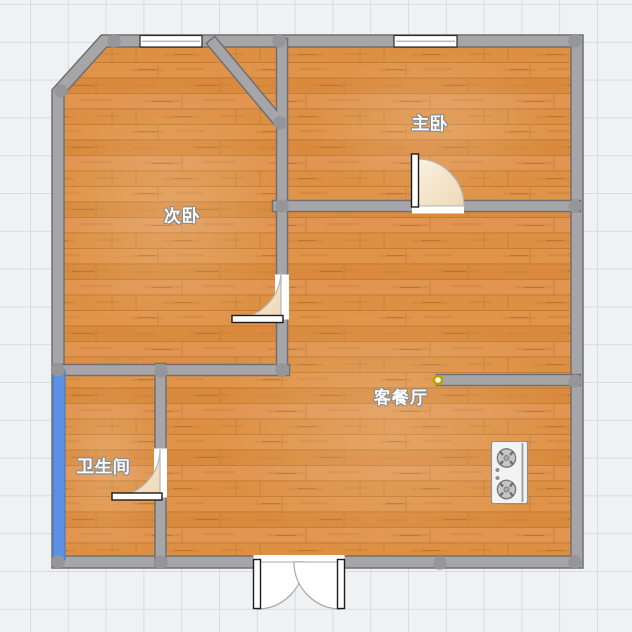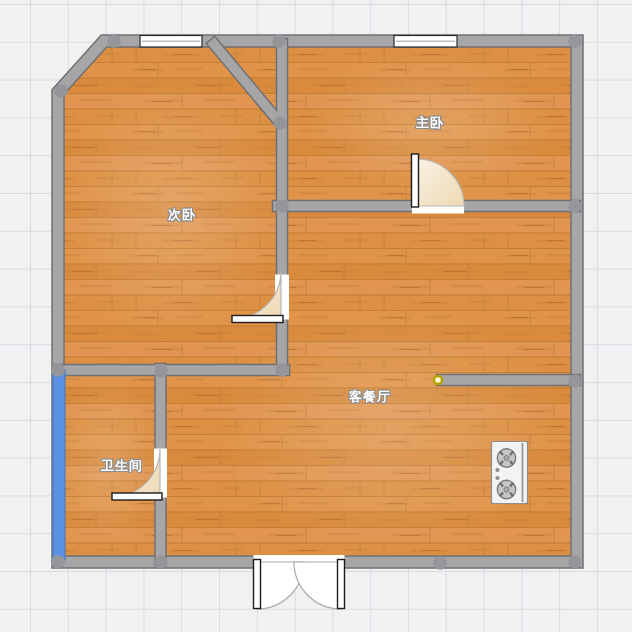--- a/index.html
+++ b/index.html
@@ -14,21 +14,21 @@
       linear-gradient(to right,#d9dbde 1px,transparent 1px),
       linear-gradient(to bottom,#d9dbde 1px,transparent 1px);
     background-size:37.8px 37.8px;
     background-position:30px 4px;
   }
   .plan-svg{position:absolute;left:0;top:0;}
   .wall-under{fill:none;stroke:#707074;stroke-linecap:square;stroke-linejoin:miter;}
   .wall-over{fill:none;stroke:#a6a6a8;stroke-linecap:square;stroke-linejoin:miter;}
   .room-label{
     position:absolute;transform:translate(-50%,-50%);
-    font-size:13px;font-weight:bold;color:#ffffff;letter-spacing:1px;
+    font-size:17px;font-weight:bold;color:#ffffff;letter-spacing:1px;
     white-space:nowrap;pointer-events:none;
     text-shadow:-1px -1px 0 #8d8d8d,1px -1px 0 #8d8d8d,-1px 1px 0 #8d8d8d,
                  1px 1px 0 #8d8d8d,-1px 0 0 #8d8d8d,1px 0 0 #8d8d8d,
                  0 -1px 0 #8d8d8d,0 1px 0 #8d8d8d;
   }
 </style>
 </head>
 <body>
 
 <div class="canvas">
@@ -145,15 +145,15 @@
         <path d="M500 483 L503 486.5 M513 483 L510 486.5 M500 496 L503 492.5 M513 496 L510 492.5" stroke="#6f6f6f" stroke-width="2.4"></path>
         <circle cx="506.5" cy="489.5" r="2.6" fill="#a8a8a8" stroke="#808080" stroke-width="1"></circle>
       </g>
       <circle cx="497.5" cy="470" r="2.1" fill="#8c8c8c"></circle>
       <circle cx="497.5" cy="478" r="2.1" fill="#8c8c8c"></circle>
     </g>
   </svg>
 
   <div class="room-label" style="left:182px;top:215px">次卧</div>
   <div class="room-label" style="left:430px;top:123px">主卧</div>
-  <div class="room-label" style="left:370px;top:397px">客餐厅</div>
-  <div class="room-label" style="left:122px;top:466px">卫生间</div>
+  <div class="room-label" style="left:401px;top:397px">客餐厅</div>
+  <div class="room-label" style="left:104px;top:466px">卫生间</div>
 </div>
 
 </body></html>

